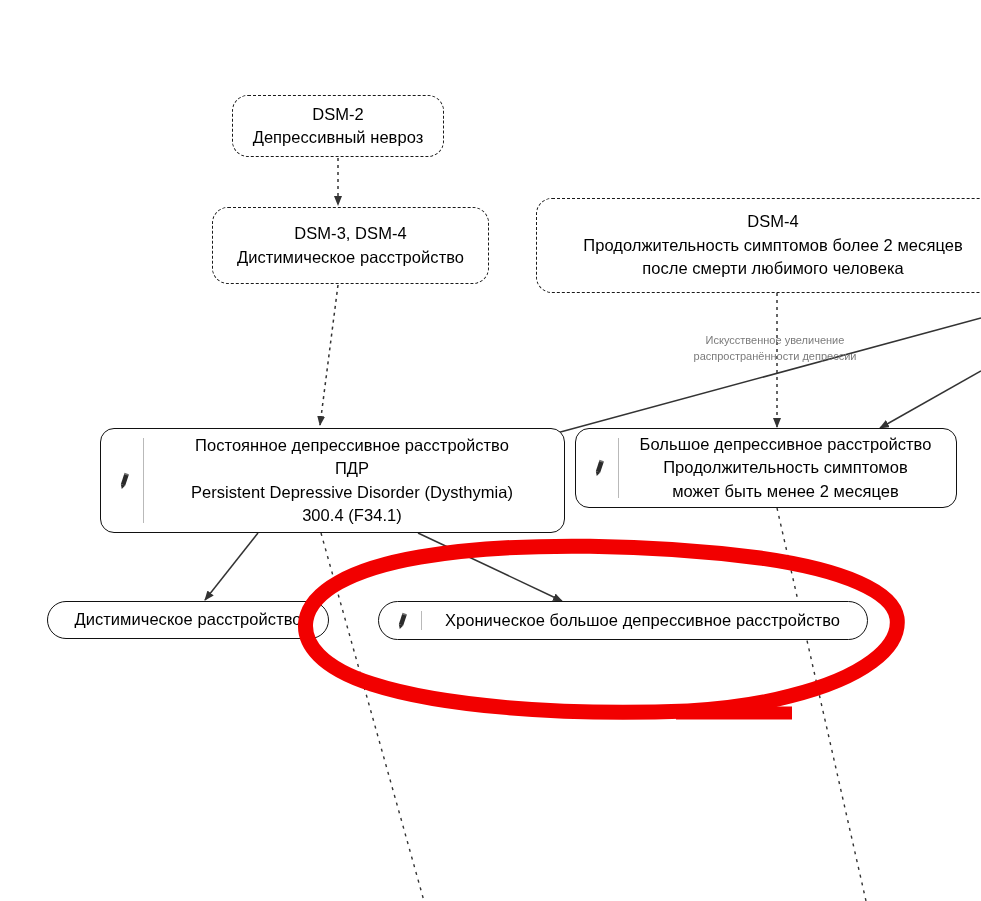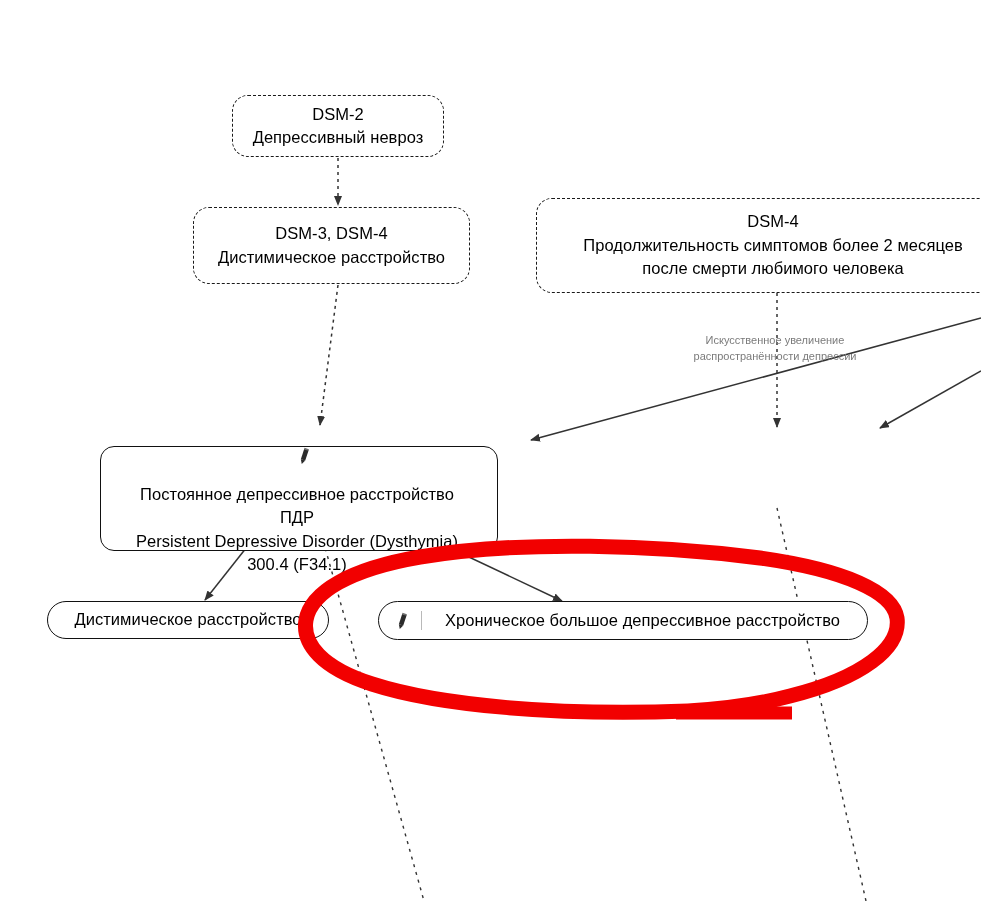--- a/index.html
+++ b/index.html
@@ -166,53 +166,70 @@
     <path d="M321,533 L424,901" fill="none" stroke="#333333" stroke-width="1.4" stroke-dasharray="3,5"></path>
 
     <path d="M777,508 L866,901" fill="none" stroke="#333333" stroke-width="1.4" stroke-dasharray="3,5"></path>
   </svg>
 
   <div class="node dashed" style="left:232px; top:95px; width:212px; height:62px;">
     <div class="node-text">DSM-2
 Депрессивный невроз</div>
   </div>
 
-  <div class="node dashed" style="left:193px; top:207px; width:277px; height:77px;">
+  <div class="node dashed" style="left:212px; top:207px; width:277px; height:77px;">
     <div class="node-text">DSM-3, DSM-4
 Дистимическое расстройство</div>
   </div>
 
   <div class="node dashed" style="left:536px; top:198px; width:474px; height:95px;">
     <div class="node-text">DSM-4
 Продолжительность симптомов более 2 месяцев
 после смерти любимого человека</div>
   </div>
 
   <div class="grey-note" style="left:620px; top:333px; width:310px;">Искусственное увеличение
 распространённости депрессии</div>
 
-  <div class="node solid" style="left:100px; top:446px; width:398px; height:105px;flex-direction:column;">
+  <div class="node solid" style="left:100px; top:428px; width:465px; height:105px;">
     <div class="icon-cell">
       <svg class="pencil-icon" viewBox="0 0 16 18" aria-hidden="true">
         <g transform="rotate(18 8 9)">
           <rect x="6" y="2" width="4.6" height="11" fill="#2b2b2b"></rect>
           <polygon points="6,13 10.6,13 8.3,17.2" fill="#2b2b2b"></polygon>
           <rect x="6" y="1.1" width="4.6" height="1.6" fill="#6e6e6e"></rect>
         </g>
       </svg>
     </div>
     <div class="divider"></div>
     <div class="body-cell">
       <div class="node-text">Постоянное депрессивное расстройство
 ПДР
 Persistent Depressive Disorder (Dysthymia)
 300.4 (F34.1)</div>
     </div>
   </div>
 
+  <div class="node solid" style="left:575px; top:428px; width:382px; height:80px;">
+    <div class="icon-cell">
+      <svg class="pencil-icon" viewBox="0 0 16 18" aria-hidden="true">
+        <g transform="rotate(18 8 9)">
+          <rect x="6" y="2" width="4.6" height="11" fill="#2b2b2b"></rect>
+          <polygon points="6,13 10.6,13 8.3,17.2" fill="#2b2b2b"></polygon>
+          <rect x="6" y="1.1" width="4.6" height="1.6" fill="#6e6e6e"></rect>
+        </g>
+      </svg>
+    </div>
+    <div class="divider"></div>
+    <div class="body-cell">
+      <div class="node-text">Большое депрессивное расстройство
+Продолжительность симптомов
+может быть менее 2 месяцев</div>
+    </div>
+  </div>
 
   <div class="node pill" style="left:47px; top:601px; width:282px; height:38px;">
     <div class="node-text">Дистимическое расстройство</div>
   </div>
 
   <div class="node solid" style="left:378px; top:601px; width:490px; height:39px; border-radius:20px;">
     <div class="icon-cell">
       <svg class="pencil-icon" viewBox="0 0 16 18" aria-hidden="true">
         <g transform="rotate(18 8 9)">
           <rect x="6" y="2" width="4.6" height="11" fill="#2b2b2b"></rect>

